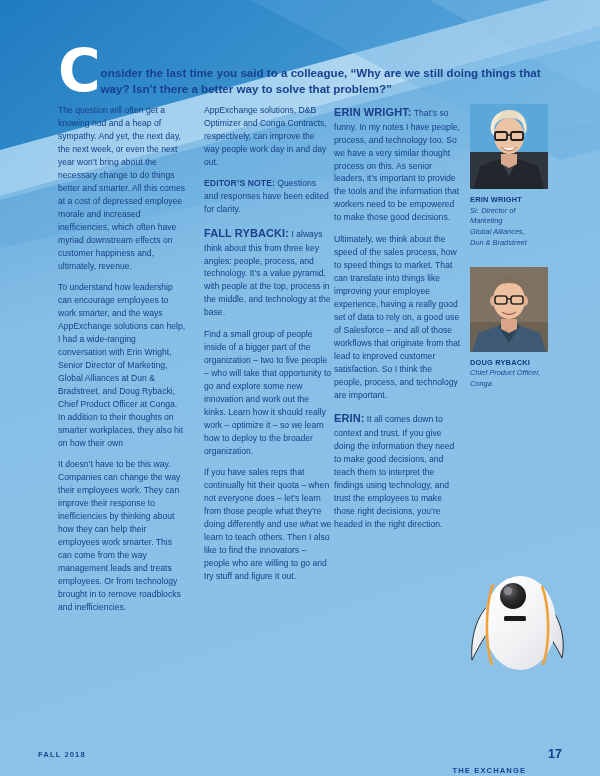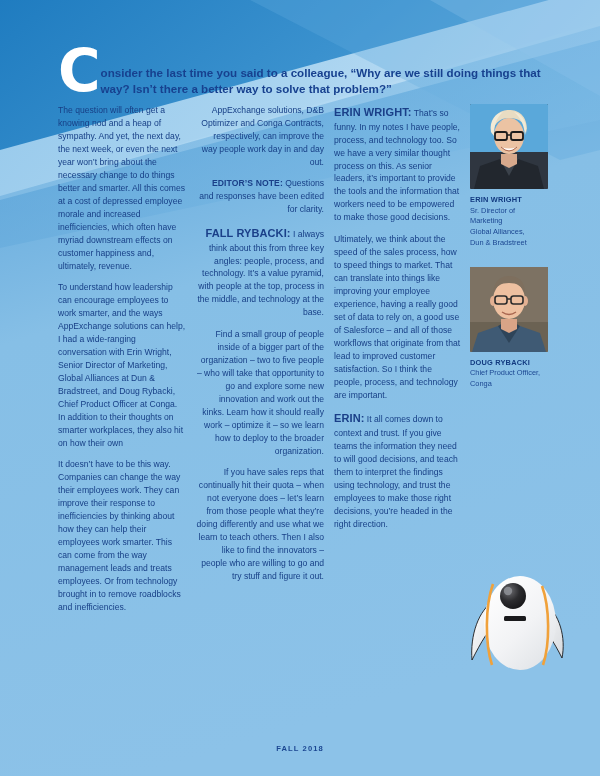--- a/index.html
+++ b/index.html
@@ -47,21 +47,21 @@
   .col {
     position:absolute;
     top:104px;
     width:128px;
     font-size:8.6px;
     line-height:1.51;
     color:#173f86;
   }
   .col p { margin-bottom:8.6px; }
   #col1 { left:58px; }
-  #col2 { left:196px;text-align:right; }
+  #col2 { left:204px; }
   #col3 { left:334px; }
 
   .qhead {
     font-weight:700;
     color:#1f4ea0;
     letter-spacing:0.15px;
     font-size:8.2px;
     line-height:1.46;
     text-transform:uppercase;
     margin-bottom:8.6px;
@@ -78,37 +78,36 @@
     position:relative;
     background:#8a8f96;
   }
   .photo svg { display:block; width:100%; height:100%; }
   .bio { margin-top:6px; margin-bottom:18px; }
   .bio-name {
     font-size:7.4px; font-weight:700; color:#123a80;
     letter-spacing:0.2px; line-height:1.45;
   }
   .bio-role {
-    font-size:7.4px; color:#1b4691; line-height:1.45;
+    font-size:7.4px; color:#1b4691; line-height:1.45;font-style:italic;
   }
 
   
   .robot { position:absolute; left:462px; top:566px; width:120px; height:150px; }
 
   
   .footer {
     position:absolute; left:0; right:0; top:744px;
     height:20px;
     display:flex; align-items:center;
     padding:0 38px 0 38px;
     font-size:7.6px;
     letter-spacing:1.1px;
     color:#1b4691;
     font-weight:600;
-    flex-direction:column;
   }
   .footer .left { flex:0 0 auto; }
   .footer .spacer { flex:1 1 auto; }
   .footer .mag { margin-right:22px;margin-top:32px; }
   .footer .pageno {
     font-size:12.5px; font-weight:700; letter-spacing:0;
     color:#14408c;
   }
 </style>
 </head>
@@ -167,21 +166,21 @@
     <p>AppExchange solutions, D&amp;B Optimizer and Conga Contracts, respectively, can improve the way people work day in and day out.</p>
     <p><span class="label-inline">EDITOR’S NOTE:</span><span> Questions and responses have been edited for clarity.</span></p>
     <p><span class="speaker">FALL RYBACKI:</span><span> I always think about this from three key angles: people, process, and technology. It’s a value pyramid, with people at the top, process in the middle, and technology at the base.</span></p>
     <p>Find a small group of people inside of a bigger part of the organization – two to five people – who will take that opportunity to go and explore some new innovation and work out the kinks. Learn how it should really work – optimize it – so we learn how to deploy to the broader organization.</p>
     <p>If you have sales reps that continually hit their quota – when not everyone does – let’s learn from those people what they’re doing differently and use what we learn to teach others. Then I also like to find the innovators – people who are willing to go and try stuff and figure it out.</p>
   </div>
 
   <div class="col" id="col3">
     <p><span class="speaker">ERIN WRIGHT:</span><span> That’s so funny. In my notes I have people, process, and technology too. So we have a very similar thought process on this. As senior leaders, it’s important to provide the tools and the information that workers need to be empowered to make those good decisions.</span></p>
     <p>Ultimately, we think about the speed of the sales process, how to speed things to market. That can translate into things like improving your employee experience, having a really good set of data to rely on, a good use of Salesforce – and all of those workflows that originate from that lead to improved customer satisfaction. So I think the people, process, and technology are important.</p>
-    <p><span class="speaker">ERIN:</span><span> It all comes down to context and trust. If you give teams the information they need to will good decisions, and teach them to interpret the findings using technology, and trust the employees to make those right decisions, you’re headed in the right direction.</span></p>
+    <p><span class="speaker">ERIN:</span><span> It all comes down to context and trust. If you give doing the information they need to make good decisions, and teach them to interpret the findings using technology, and trust the employees to make those right decisions, you’re headed in the right direction.</span></p>
   </div>
 
   <div class="rail">
 
     <div class="photo">
       <svg viewBox="0 0 78 85" preserveAspectRatio="none">
         <rect x="0" y="0" width="78" height="85" fill="#2f3640"></rect>
         <rect x="0" y="0" width="78" height="48" fill="#5aa8da"></rect>
 
         <path d="M4,85 L10,62 L30,55 L48,55 L68,62 L74,85 Z" fill="#22272e"></path>

